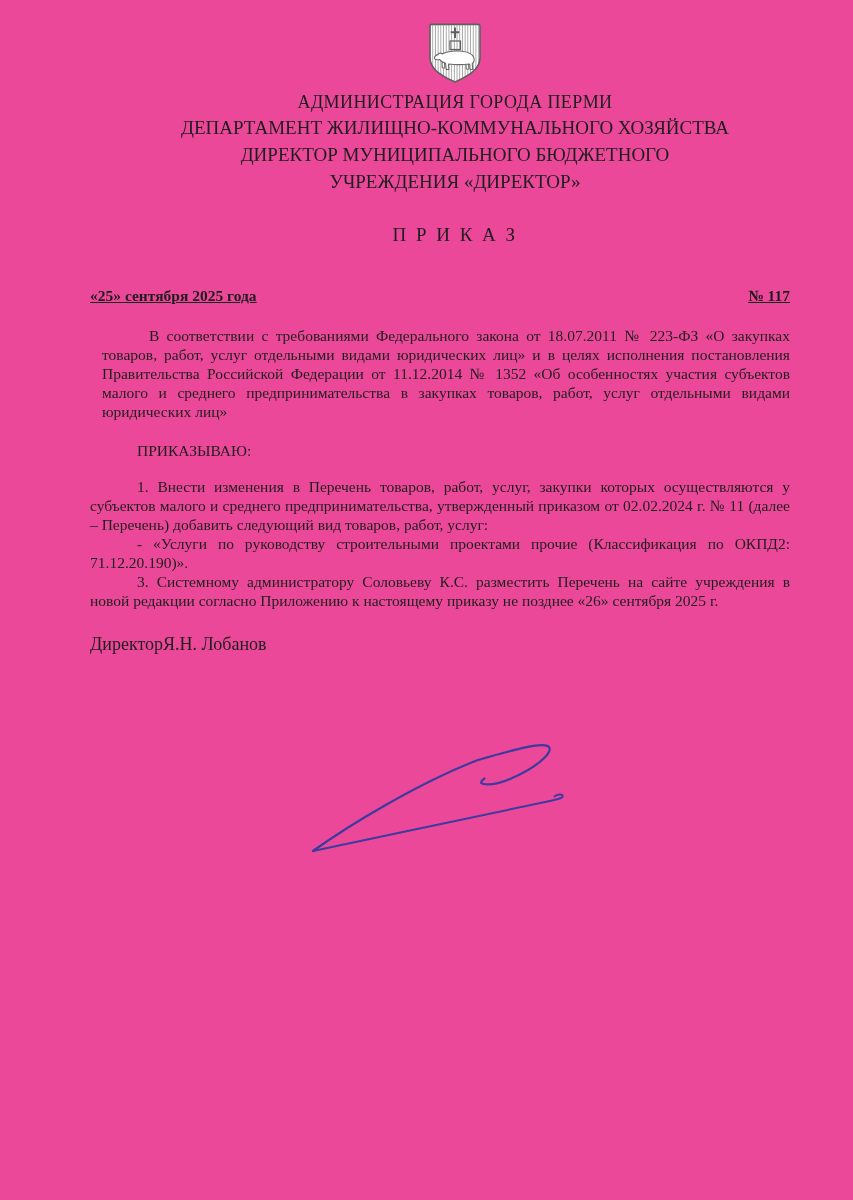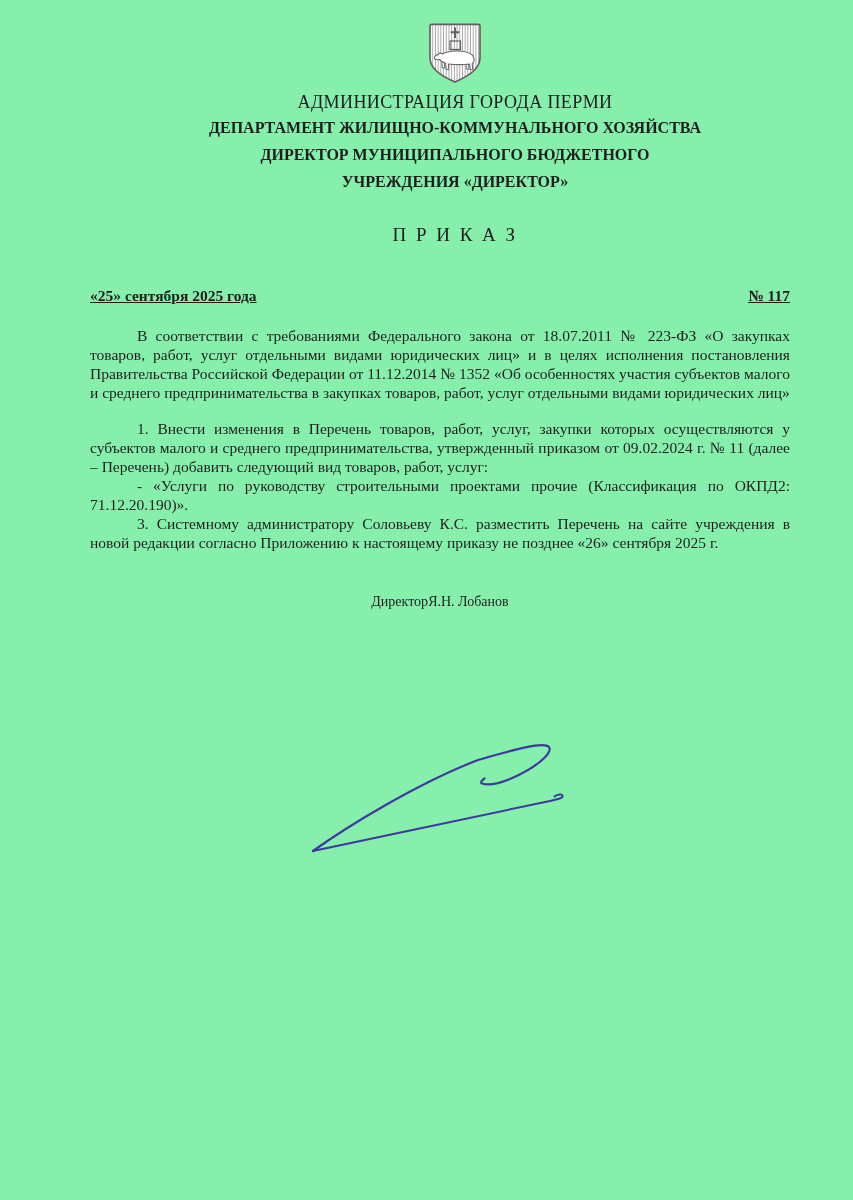--- a/index.html
+++ b/index.html
@@ -1,60 +1,60 @@
 <!DOCTYPE html>
 <html><head>
 <meta charset="utf-8">
 <style>
   html, body { margin: 0; padding: 0; background: #ffffff; }
   .page {
     position: relative;
     width: 853px;
     height: 1200px;
-    background: #86efac;
+    background: #ec4899;
     font-family: "Liberation Serif", "DejaVu Serif", serif;
     color: #1e1e1e;
     overflow: hidden;
   }
   .content { padding: 0 63px 0 90px; }
 
   
   .letterhead { text-align: center; padding-left: 30px; }
   .emblem-wrap { padding-top: 22px; padding-bottom: 2px; text-align: center; }
   .org-line { font-size: 18px; line-height: 24px; letter-spacing: 0.4px; }
-  .org-bold { font-size: 16px; line-height: 27px; font-weight: bold; }
+  .org-bold { font-size: 19px; line-height: 27px; font-weight: normal; }
   .doc-type { font-size: 19px; line-height: 26px; letter-spacing: 2.5px; margin-top: 27px; }
 
   
   .meta-row {
     display: flex; justify-content: space-between;
     font-weight: bold; font-size: 15.5px; line-height: 19px;
     margin-top: 38px;
     text-decoration: underline;
   }
 
   
   .subject { text-align: center; padding-left: 30px; font-weight: bold;
              font-size: 15.5px; line-height: 19.5px; margin-top: 25px; }
 
   
   .para {
     font-size: 15.5px; line-height: 19px;
     text-align: justify; text-indent: 47px;
     margin: 0;
   }
-  .intro { margin-top: 21px; }
+  .intro { margin-top: 21px; margin-left: 12px; }
   .command { margin-top: 20px; text-align: left; }
   .items { margin-top: 17px; }
 
   
   .sig-row {
-    display: flex; justify-content: center;
-    font-size: 14px; line-height: 19px;
-    margin-top: 40px;
+    display: flex; justify-content: flex-start;
+    font-size: 18px; line-height: 19px;
+    margin-top: 25px;
   }
   .signature-svg { position: absolute; left: 278px; top: 738px; }
 </style>
 </head>
 <body>
 
 <div class="page">
   <div class="content">
 
     <div class="letterhead">
@@ -86,24 +86,25 @@
     </div>
 
     <div class="meta-row">
       <span>«25» сентября 2025 года</span>
       <span>№ 117</span>
     </div>
 
 
     <p class="para intro">В соответствии с требованиями Федерального закона от 18.07.2011 № 223-ФЗ «О закупках товаров, работ, услуг отдельными видами юридических лиц» и в целях исполнения постановления Правительства Российской Федерации от 11.12.2014 № 1352 «Об особенностях участия субъектов малого и среднего предпринимательства в закупках товаров, работ, услуг отдельными видами юридических лиц»</p>
 
+    <p class="para command">ПРИКАЗЫВАЮ:</p>
 
     <div class="items">
 
-        <p class="para">1. Внести изменения в Перечень товаров, работ, услуг, закупки которых осуществляются у субъектов малого и среднего предпринимательства, утвержденный приказом от 09.02.2024 г. № 11 (далее – Перечень) добавить следующий вид товаров, работ, услуг:</p>
+        <p class="para">1. Внести изменения в Перечень товаров, работ, услуг, закупки которых осуществляются у субъектов малого и среднего предпринимательства, утвержденный приказом от 02.02.2024 г. № 11 (далее – Перечень) добавить следующий вид товаров, работ, услуг:</p>
 
         <p class="para">- «Услуги по руководству строительными проектами прочие (Классификация по ОКПД2: 71.12.20.190)».</p>
 
 
         <p class="para">3. Системному администратору Соловьеву К.С. разместить Перечень на сайте учреждения в новой редакции согласно Приложению к настоящему приказу не позднее «26» сентября 2025 г.</p>
 
 
       </div>
 
     <div class="sig-row">

